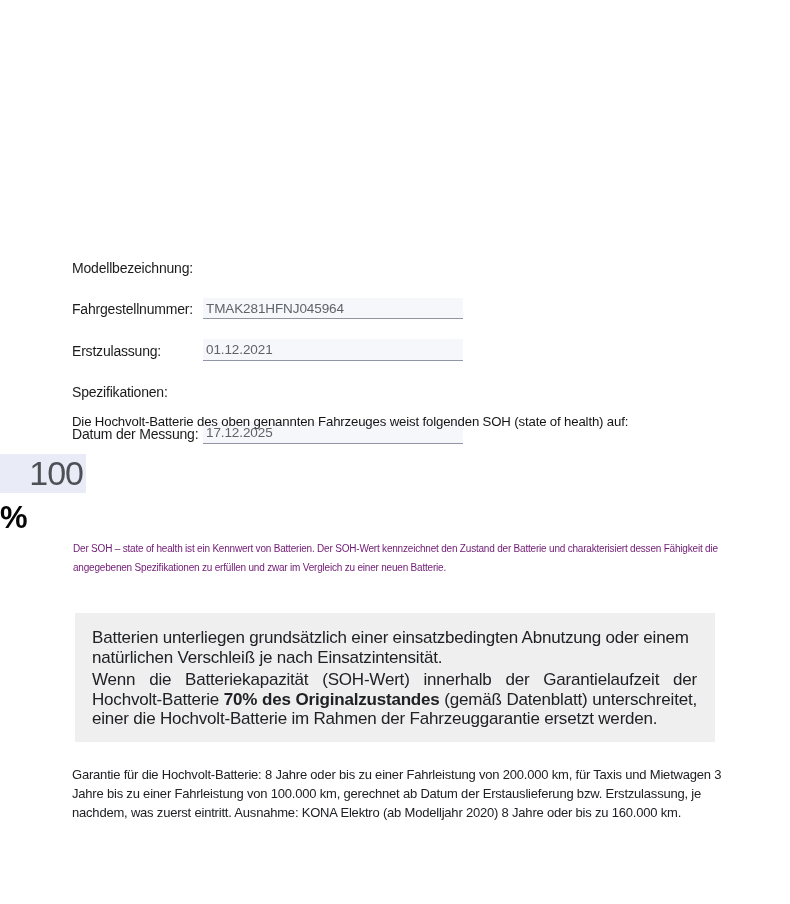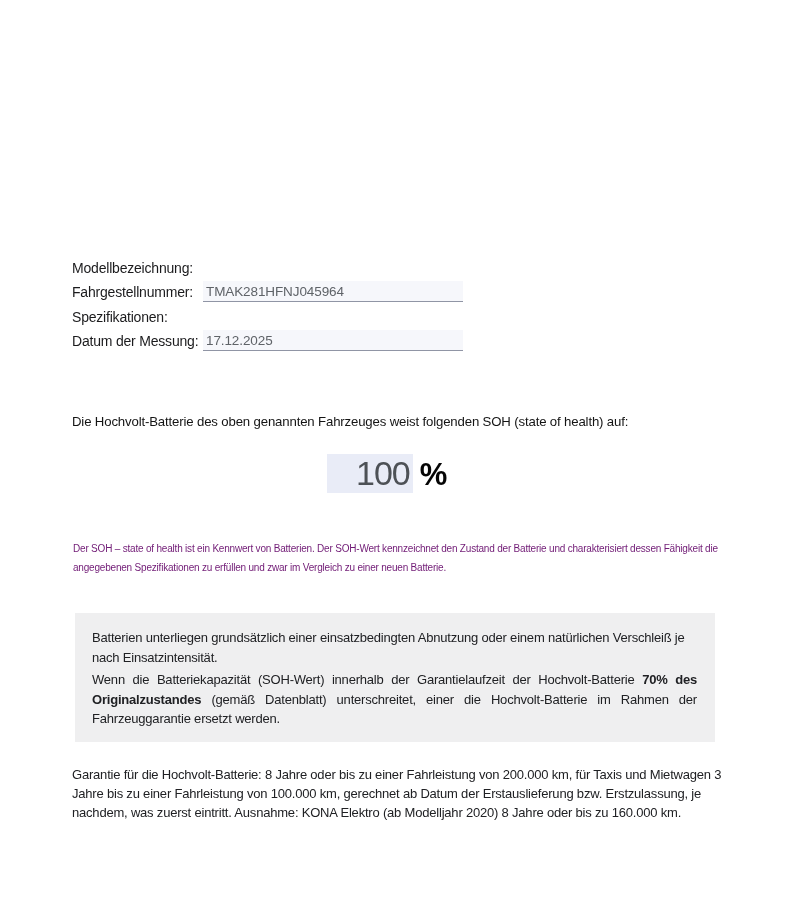--- a/index.html
+++ b/index.html
@@ -24,21 +24,21 @@
   
   .form {
     position: absolute;
     top: 256px;
     left: 72px;
   }
   .form-row {
     display: flex;
     align-items: flex-end;
     height: 21.5px;
-    margin-bottom: 3px;
+    margin-bottom: 20px;
   }
   .form-label {
     width: 131px;
     font-size: 14px;
     line-height: 20px;
     letter-spacing: -0.2px;
     color: #1b1b1d;
     flex: none;
   }
   .form-value {
@@ -69,22 +69,23 @@
   }
 
   
   .soh-row {
     position: absolute;
     top: 454px;
     left: 0;
     right: 16px;
     display: flex;
     justify-content: center;
-    align-items: flex-end;
+    align-items: flex-start;
     gap: 7px;
+    flex-direction: column;
   }
   .soh-box {
     width: 86px;
     height: 39px;
     box-sizing: border-box;
     background: var(--soh-box-bg, #e9ecf7);
     display: flex;
     align-items: center;
     justify-content: flex-end;
     padding-right: 3px;
@@ -114,21 +115,21 @@
     position: absolute;
     top: 613px;
     left: 75px;
     width: 640px;
     box-sizing: border-box;
     background: var(--info-box-bg, #efeff0);
     padding: 15px 18px 13px 17px;
   }
   .info-box p {
     margin: 0;
-    font-size: 13px;
+    font-size: 17px;
     line-height: 19.5px;
     letter-spacing: -0.2px;
     color: #202124;
   }
   .info-box p + p {
     margin-top: 3px;
     text-align: justify;
   }
   .warranty {
     position: absolute;
@@ -149,20 +150,24 @@
 
   <div class="form">
     <div class="form-row">
       <span class="form-label">Modellbezeichnung:</span>
     </div>
     <div class="form-row">
       <span class="form-label">Fahrgestellnummer:</span>
       <span class="form-value">TMAK281HFNJ045964</span>
     </div>
     <div class="form-row">
+      <span class="form-label">Erstzulassung:</span>
+      <span class="form-value">01.12.2021</span>
+    </div>
+    <div class="form-row">
       <span class="form-label">Spezifikationen:</span>
     </div>
     <div class="form-row">
       <span class="form-label">Datum der Messung:</span>
       <span class="form-value">17.12.2025</span>
     </div>
   </div>
 
   <p class="statement">Die Hochvolt-Batterie des oben genannten Fahrzeuges weist folgenden SOH (state of health) auf:</p>
 

